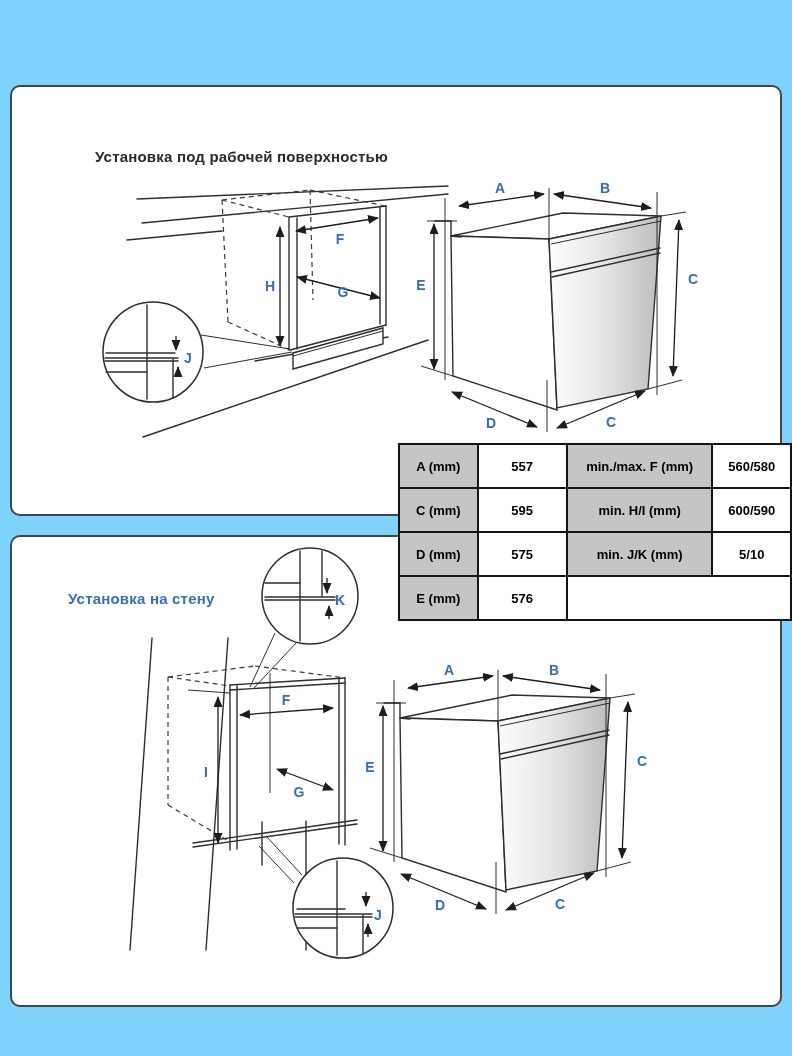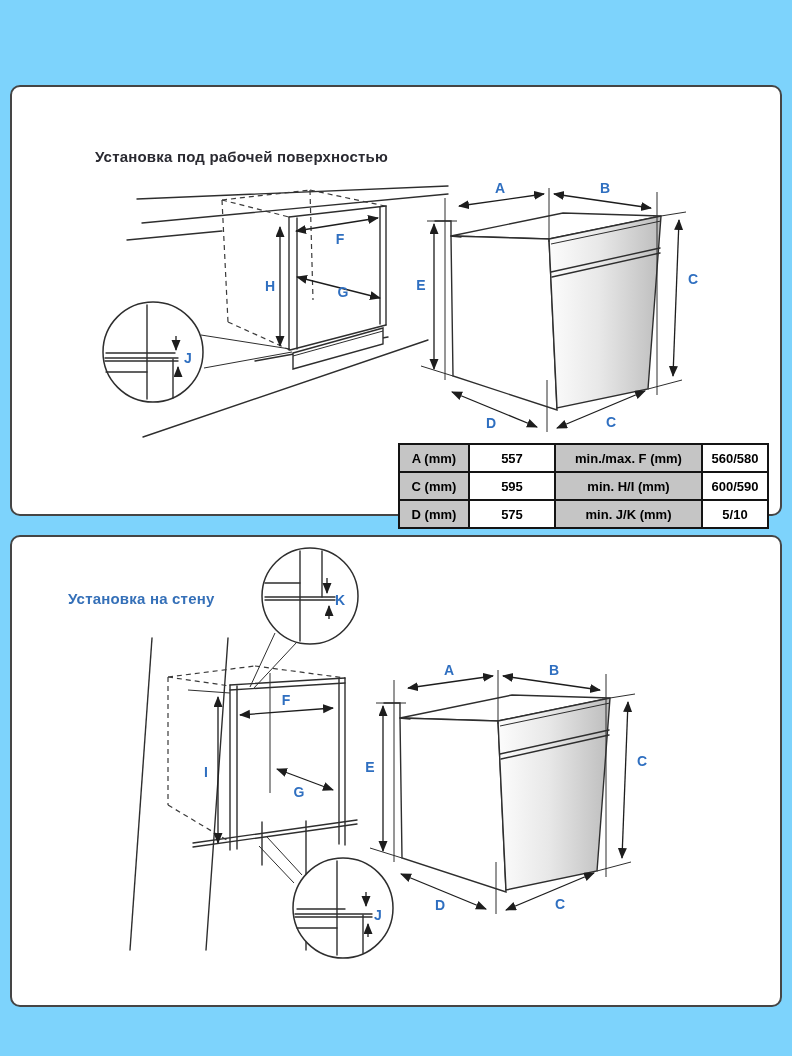--- a/index.html
+++ b/index.html
@@ -20,21 +20,21 @@
   .thin{stroke:#2e2e2e;stroke-width:1;fill:none;}
   .dash{stroke:#3a3a3a;stroke-width:1.2;fill:none;stroke-dasharray:5 4;}
   .face{stroke:#2e2e2e;stroke-width:1.4;fill:#fff;}
   .door{stroke:#2e2e2e;stroke-width:1.4;fill:url(#gdoor);}
   .dim{stroke:#1d1d1d;stroke-width:1.3;fill:none;}
   .lbl{font:bold 14px "Liberation Sans",sans-serif;fill:#2f6fc0;text-anchor:middle;}
   .circ{stroke:#2e2e2e;stroke-width:1.5;fill:#fff;}
   
   #dimtable{position:absolute;left:398px;top:443px;border-collapse:collapse;z-index:5;
             font:bold 13px "Liberation Sans",sans-serif;color:#000;table-layout:fixed;}
-  #dimtable td{border:2px solid #141414;text-align:center;vertical-align:middle;height:26px;padding:0;background:#fff;}
+  #dimtable td{border:2px solid #141414;text-align:center;vertical-align:middle;height:26px;padding:8px;background:#fff;}
   #dimtable td.g{background:#c5c5c5;}
   .w0{width:68px;} .w1{width:84px;} .w2{width:145px;} .w3{width:64px;}
 </style>
 </head>
 <body>
 
 <svg width="0" height="0" style="position:absolute">
   <defs>
     <marker id="ah" markerUnits="userSpaceOnUse" markerWidth="12" markerHeight="10" refX="10" refY="4.5" orient="auto-start-reverse">
       <path d="M0,0 L11,4.5 L0,9 z" fill="#1d1d1d"></path>
@@ -167,20 +167,25 @@
       <td>595</td>
       <td class="g">min. H/I (mm)</td>
       <td>600/590</td>
     </tr>
     <tr>
       <td class="g">D (mm)</td>
       <td>575</td>
       <td class="g">min. J/K (mm)</td>
       <td>5/10</td>
     </tr>
+    <tr>
+      <td class="g">E (mm)</td>
+      <td>576</td>
+      <td colspan="2"></td>
+    </tr>
   </tbody>
     </table>
 
   <div class="panel" id="panel2"></div>
   <div class="ptitle" id="title2">Установка на стену</div>
 
   <svg class="diag" id="svg2a" width="370" height="440" viewBox="0 0 370 440">
     <g>
       <path class="ln" d="M57,93 L35,405"></path>
       <path class="ln" d="M133,93 L111,405"></path>

